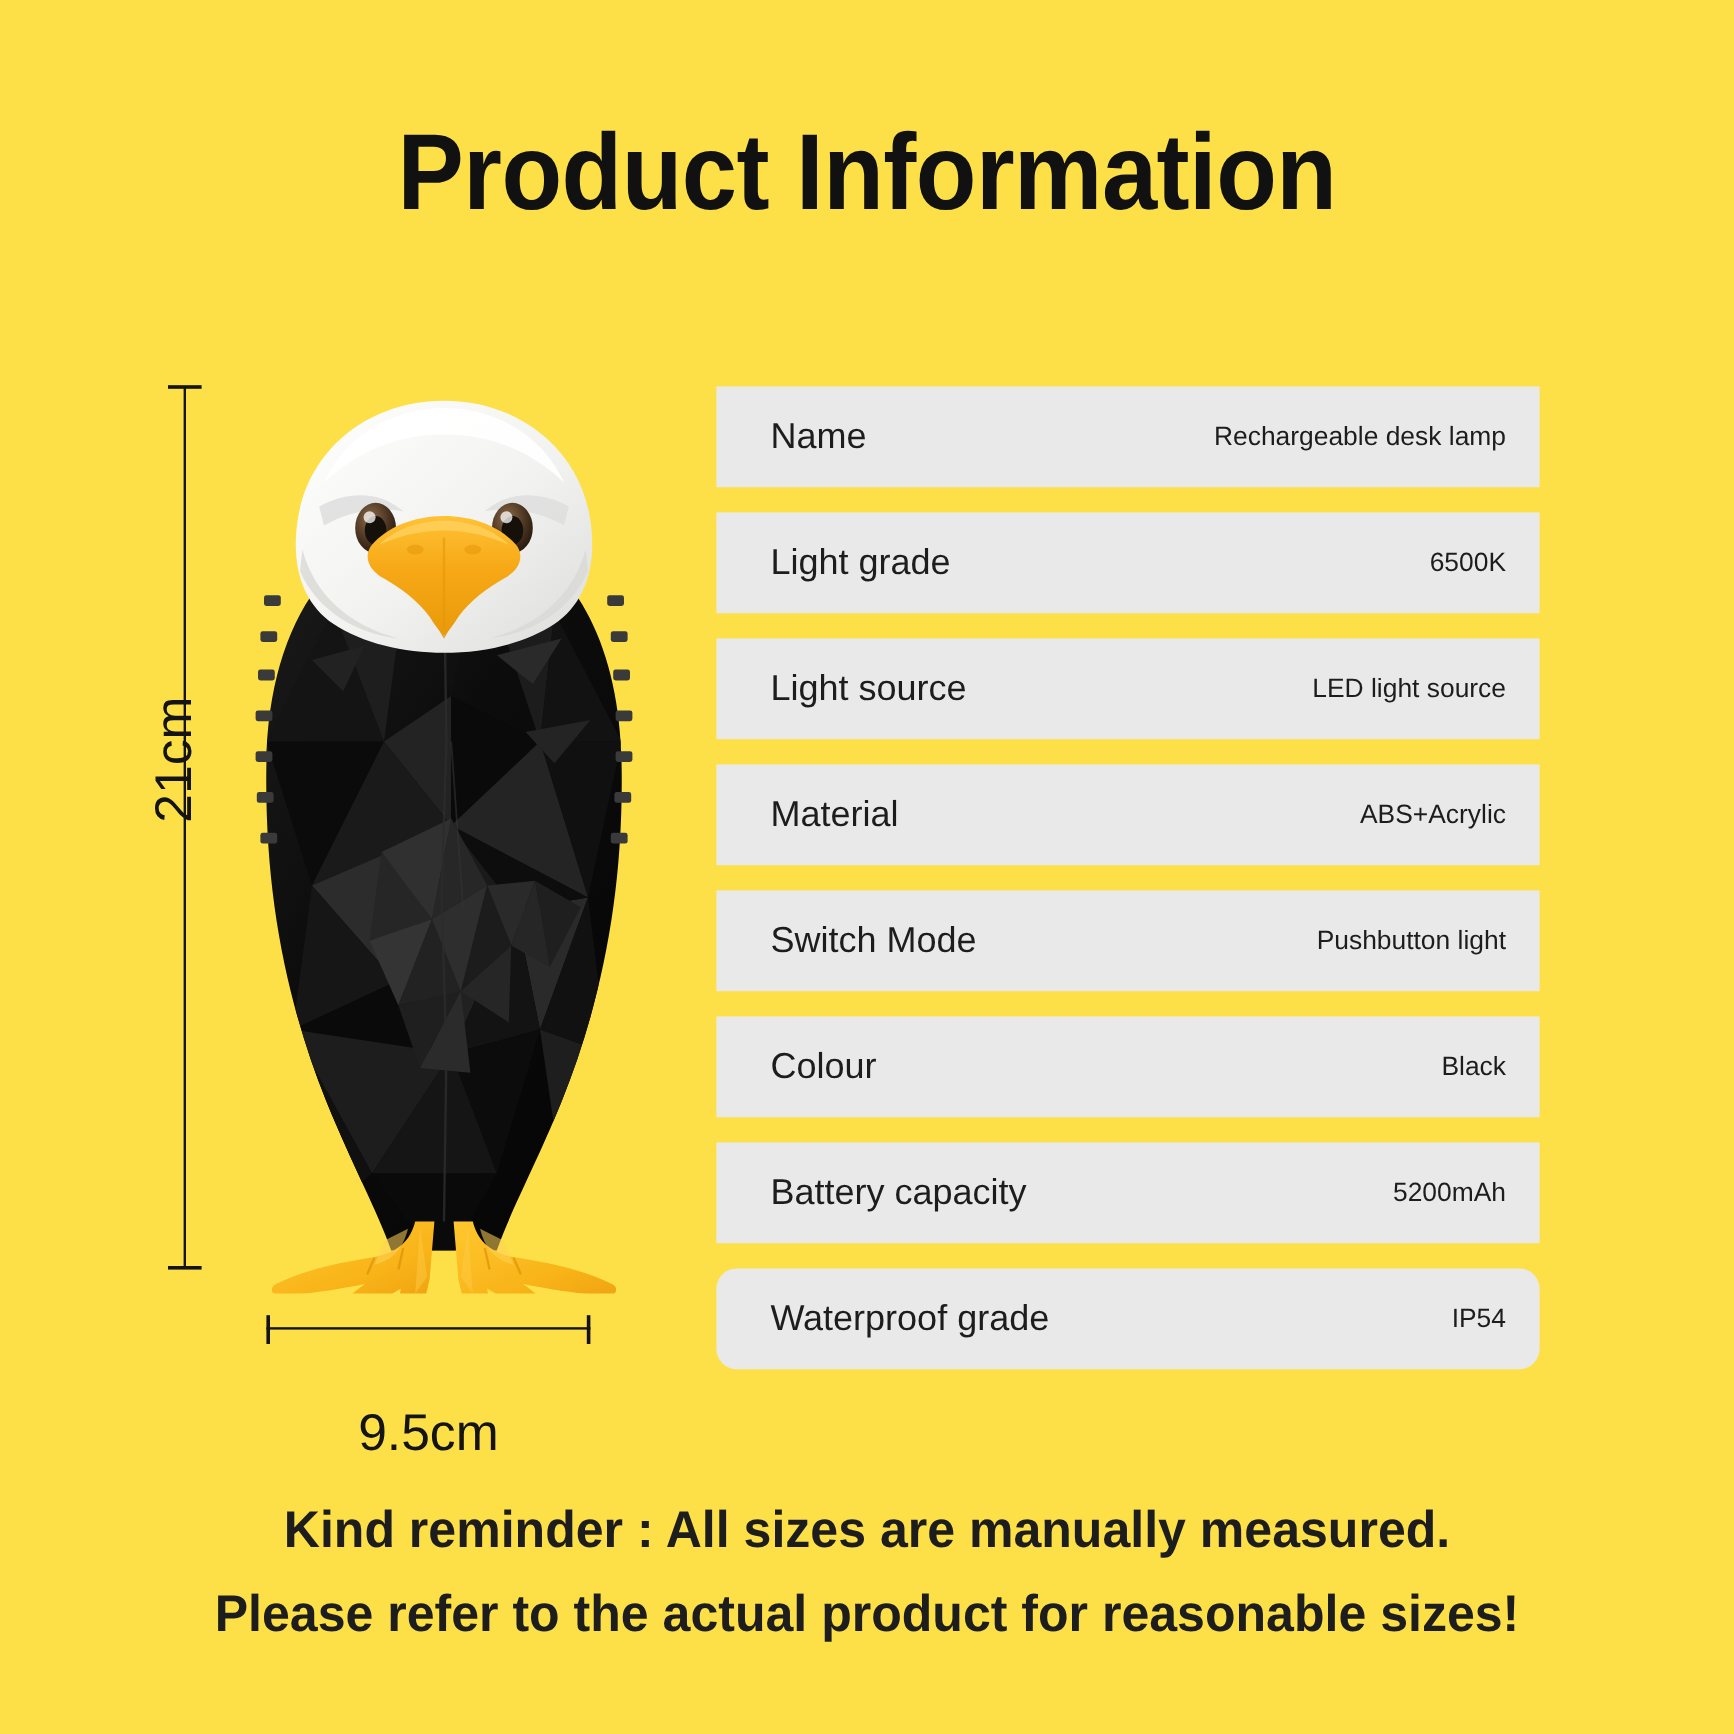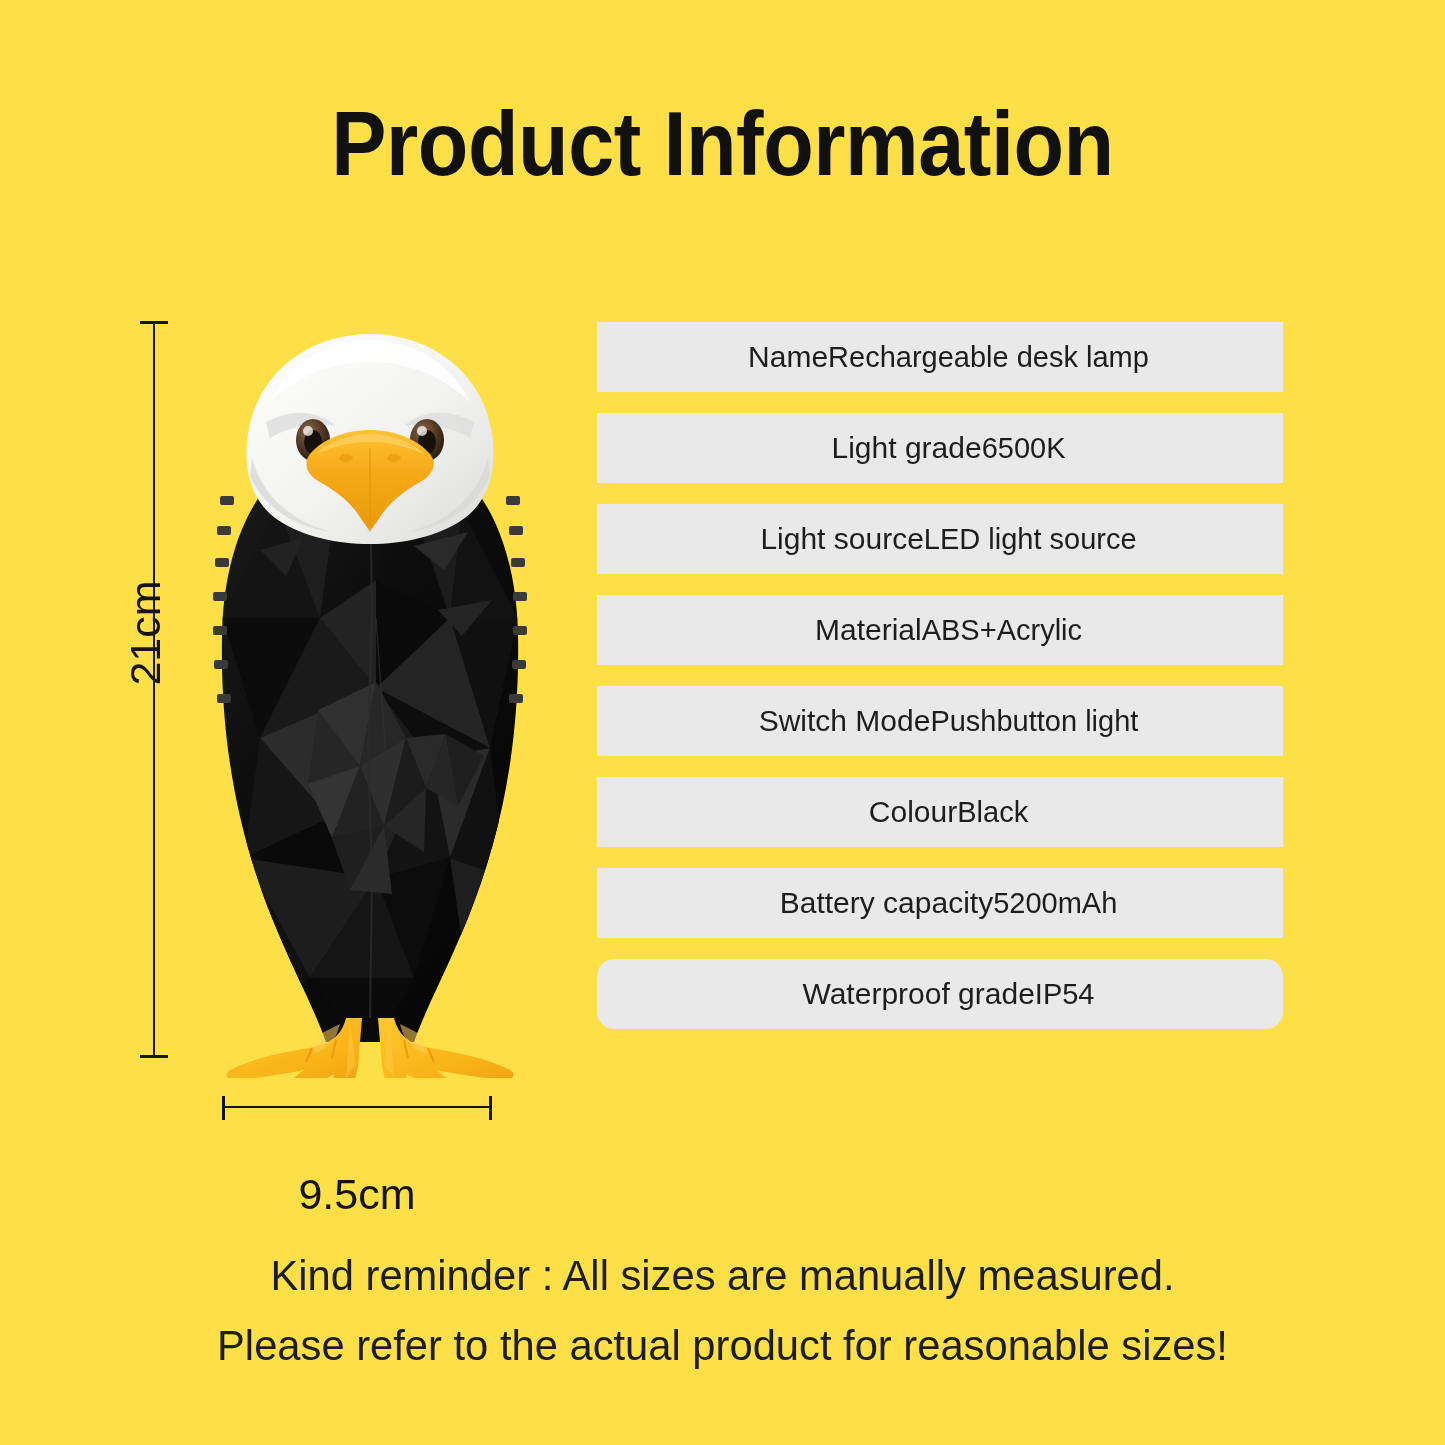--- a/index.html
+++ b/index.html
@@ -120,51 +120,52 @@
 
   
   #spec-table {
     position: absolute;
     left: 597px;
     top: 322px;
     width: 686px;
   }
   .spec-row {
     position: relative;
-    height: 70px;
+    height: 84px;
     margin-bottom: 21px;
     background: #e9e9e9;
     display: flex;
     align-items: center;
-    justify-content: center;
+    justify-content: space-between;
     padding: 0 28px 0 45px;
     box-sizing: border-box;
   }
   .spec-row:last-child { margin-bottom: 0; border-radius: 17px; }
   .spec-label {
     font-size: 30px;
     line-height: 34px;
     color: #1d1d1d;
     white-space: nowrap;
   }
   .spec-value {
-    font-size: 29px;
+    font-size: 22px;
     line-height: 34px;
     color: #1d1d1d;
     white-space: nowrap;
     text-align: right;
   }
 
   
   #reminder {
     position: absolute;
     left: 0;
     top: 1240px;
     width: 1445px;
     text-align: center;
+    font-weight: bold;
   }
   .reminder-line {
     font-size: 43px;
     line-height: 70px;
     color: #1d1d1d;
     white-space: nowrap;
     transform: scaleX(0.97);
   }
 </style>
 </head>

